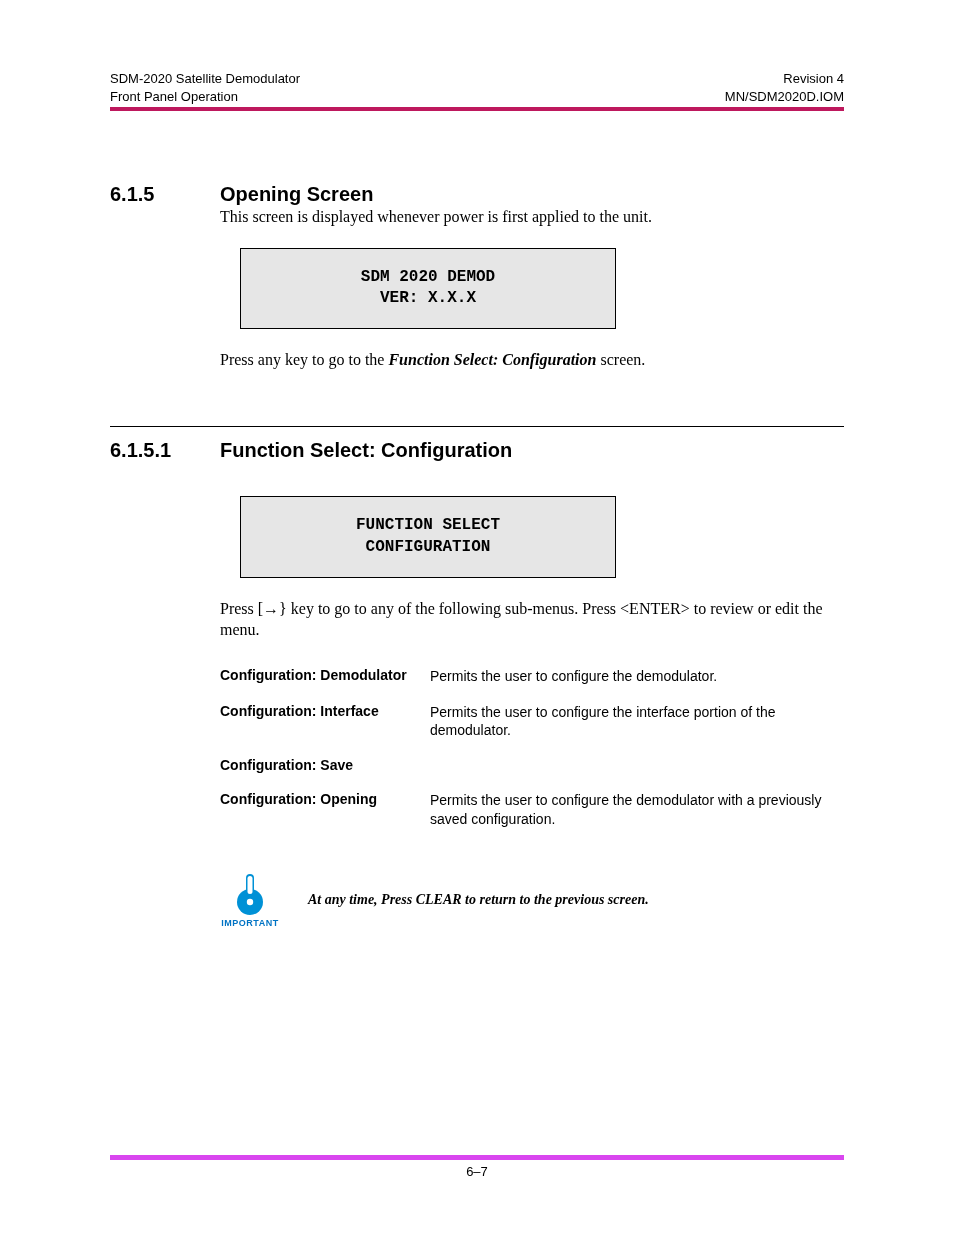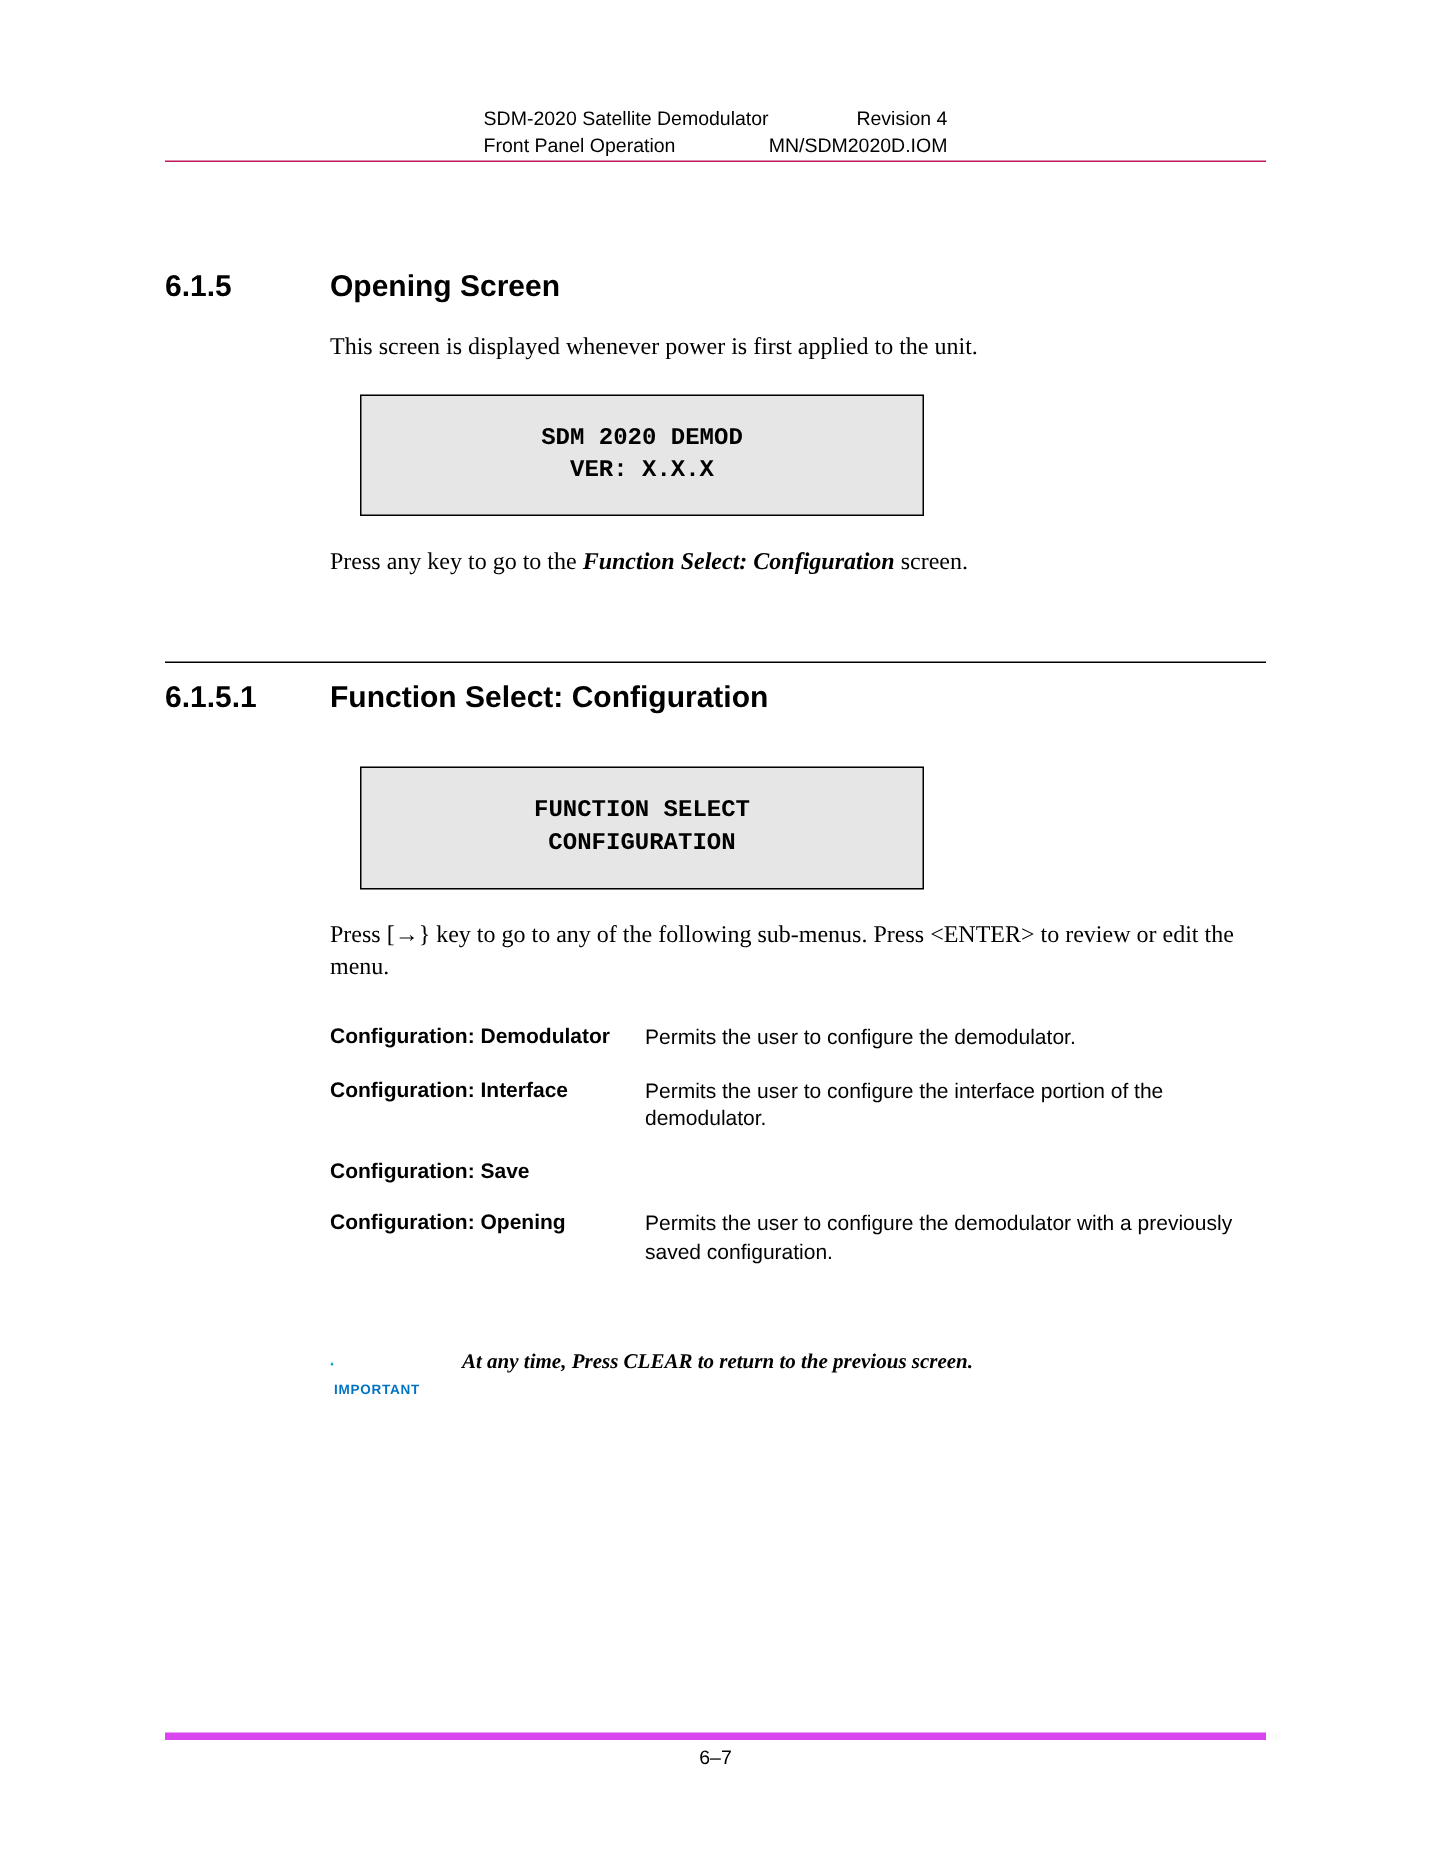--- a/index.html
+++ b/index.html
@@ -11,25 +11,25 @@
   }
   .page {
     width: 954px;
     height: 1235px;
     box-sizing: border-box;
     padding: 70px 110px 40px 110px;
     position: relative;
   }
   .header-row {
     display: flex;
-    justify-content: center;
+    justify-content: space-between;
     font-family: Arial, Helvetica, sans-serif;
     font-size: 13px;
     line-height: 1.35;
-    border-bottom: 1px solid #be185d;
+    border-bottom: 4px solid #be185d;
     padding-bottom: 2px;
   }
   .header-left { text-align: left; }
   .header-right { text-align: right; }
 
   .section-row {
     display: flex;
     margin-top: 72px;
   }
   .section-num {
@@ -39,21 +39,20 @@
     font-size: 20px;
   }
   .section-title {
     font-family: Arial, Helvetica, sans-serif;
     font-weight: bold;
     font-size: 20px;
   }
 
   .body-text {
     margin-left: 110px;
-    margin-top: 18px;
     font-size: 16px;
     line-height: 1.35;
   }
 
   .lcd-box {
     width: 350px;
     margin: 20px 0 20px 130px;
     background: #e6e6e6;
     border: 1.5px solid #000;
     text-align: center;
@@ -92,22 +91,22 @@
 
   .important-row {
     display: flex;
     align-items: center;
     margin-left: 110px;
     margin-top: 44px;
   }
   .important-icon {
     width: 60px;
     display: flex;
-    flex-direction: row;
-    align-items: flex-end;
+    flex-direction: column;
+    align-items: center;
     margin-right: 28px;
   }
   .important-icon svg { display: block; }
   .important-label {
     font-family: Arial, Helvetica, sans-serif;
     font-size: 9px;
     font-weight: bold;
     color: #0073c4;
     letter-spacing: 0.5px;
     margin-top: 2px;

